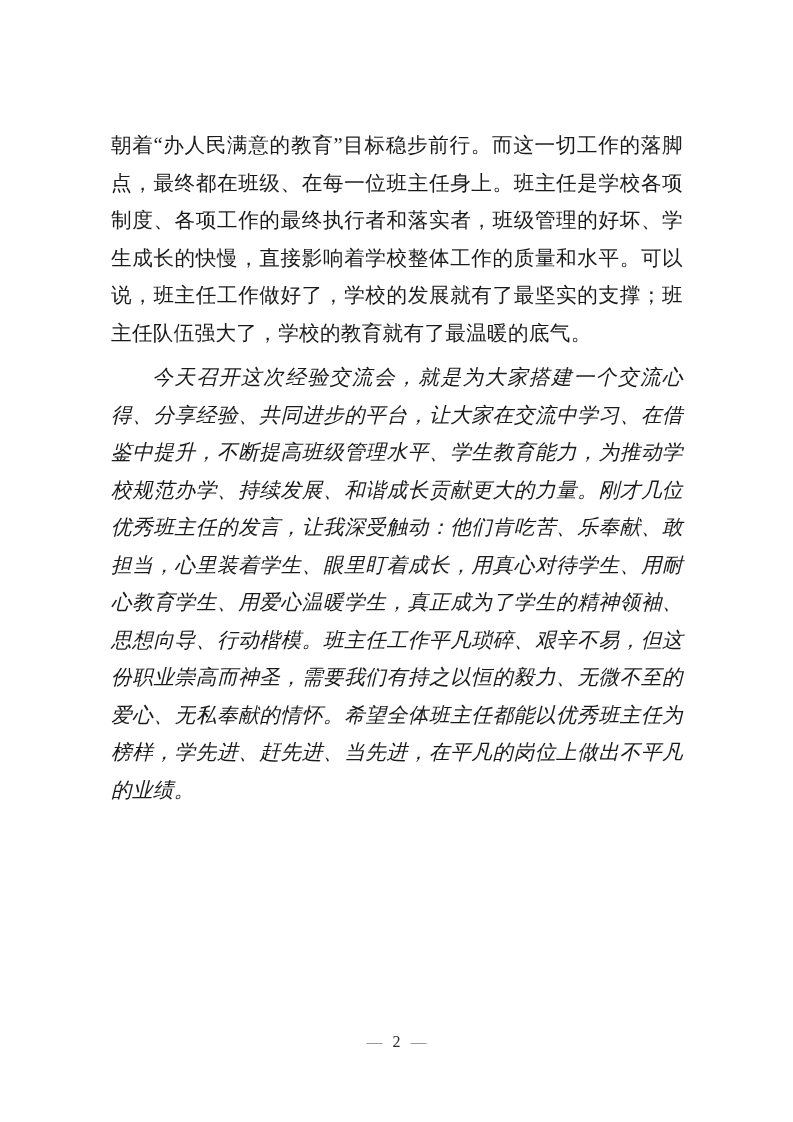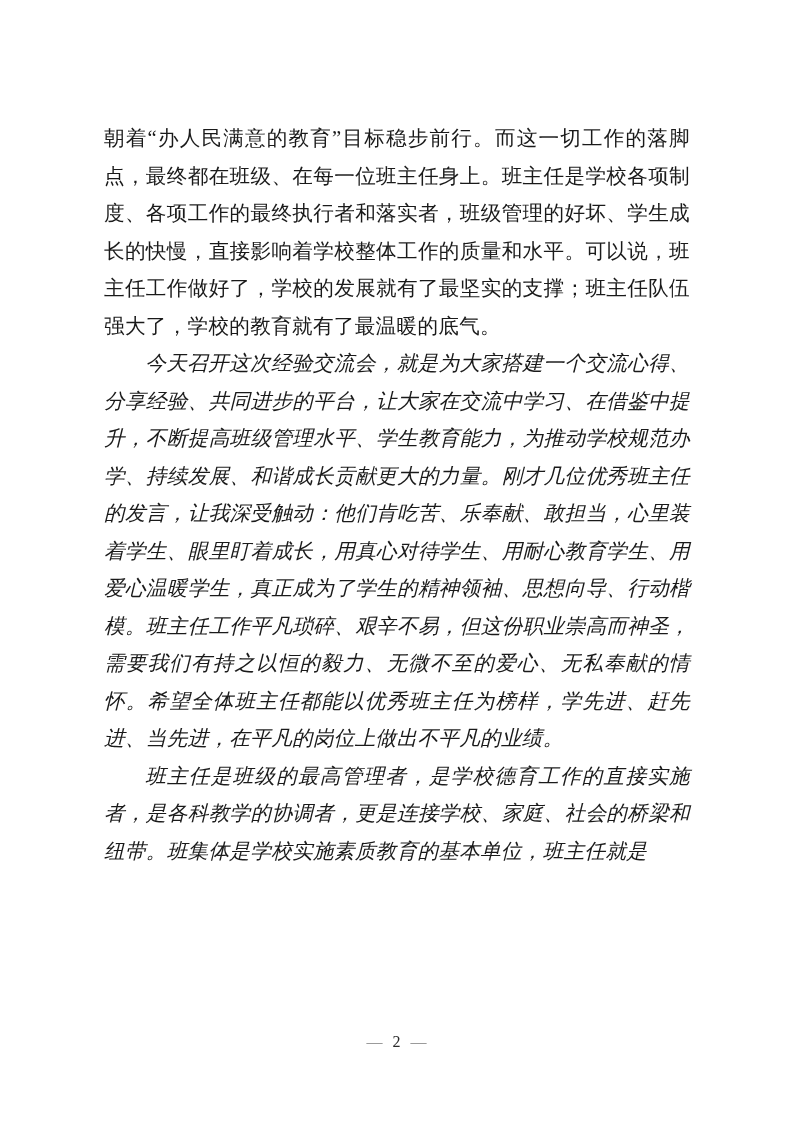--- a/index.html
+++ b/index.html
@@ -21,21 +21,21 @@
     top: 120px;
     width: 586px;
     font-size: 20.6px;
     line-height: 37.5px;
     color: #1a1a1a;
     text-align: justify;
     text-justify: inter-ideograph;
     letter-spacing: 0.3px;
   }
   .para {
-    margin: 0;
+    margin: 7px;
     padding: 0;
   }
   .para.indent {
     text-indent: 2em;
     font-style: italic;
   }
   .para.heading {
     font-weight: 700;
   }
   .footer {
@@ -58,19 +58,18 @@
     color: #2a2a2a;
   }
 </style>
 </head>
 <body>
 
 <div class="page">
   <div class="content">
     <p class="para">朝着“办人民满意的教育”目标稳步前行。而这一切工作的落脚点，最终都在班级、在每一位班主任身上。班主任是学校各项制度、各项工作的最终执行者和落实者，班级管理的好坏、学生成长的快慢，直接影响着学校整体工作的质量和水平。可以说，班主任工作做好了，学校的发展就有了最坚实的支撑；班主任队伍强大了，学校的教育就有了最温暖的底气。</p>
     <p class="para indent">今天召开这次经验交流会，就是为大家搭建一个交流心得、分享经验、共同进步的平台，让大家在交流中学习、在借鉴中提升，不断提高班级管理水平、学生教育能力，为推动学校规范办学、持续发展、和谐成长贡献更大的力量。刚才几位优秀班主任的发言，让我深受触动：他们肯吃苦、乐奉献、敢担当，心里装着学生、眼里盯着成长，用真心对待学生、用耐心教育学生、用爱心温暖学生，真正成为了学生的精神领袖、思想向导、行动楷模。班主任工作平凡琐碎、艰辛不易，但这份职业崇高而神圣，需要我们有持之以恒的毅力、无微不至的爱心、无私奉献的情怀。希望全体班主任都能以优秀班主任为榜样，学先进、赶先进、当先进，在平凡的岗位上做出不平凡的业绩。</p>
-    <p class="para indent">班主任是班级的最高管理者，是学校德育工作的直接实施者，是各科教学的协调者，更是连接学校、家庭、社会的桥梁和纽带。班集体是学校实施素质教育的基本单位，班主任就是</p>
   </div>
 
   <div class="footer">
     <span class="dash">—</span><span class="num">2</span><span class="dash">—</span>
   </div>
 </div>
 
 </body></html>

